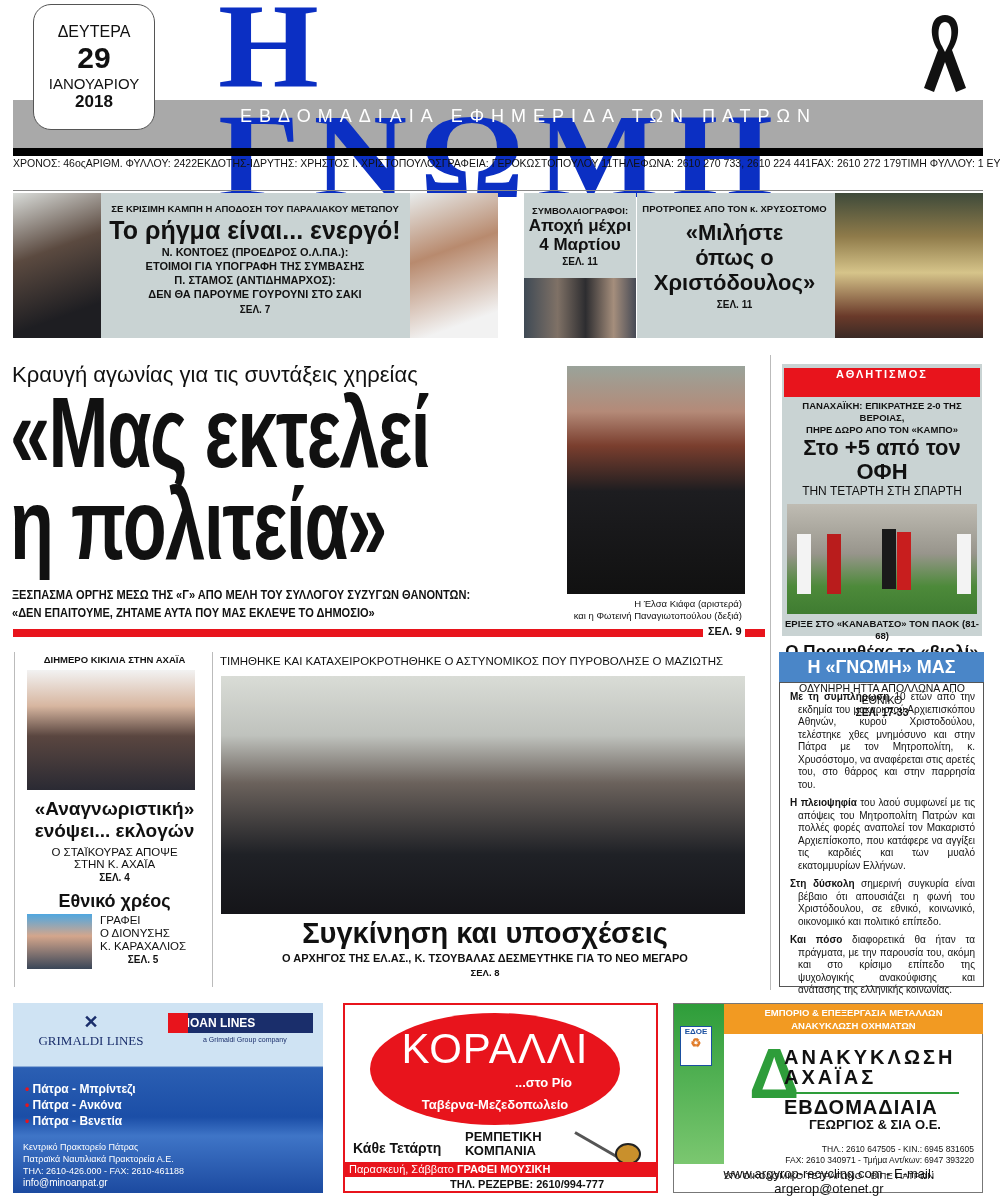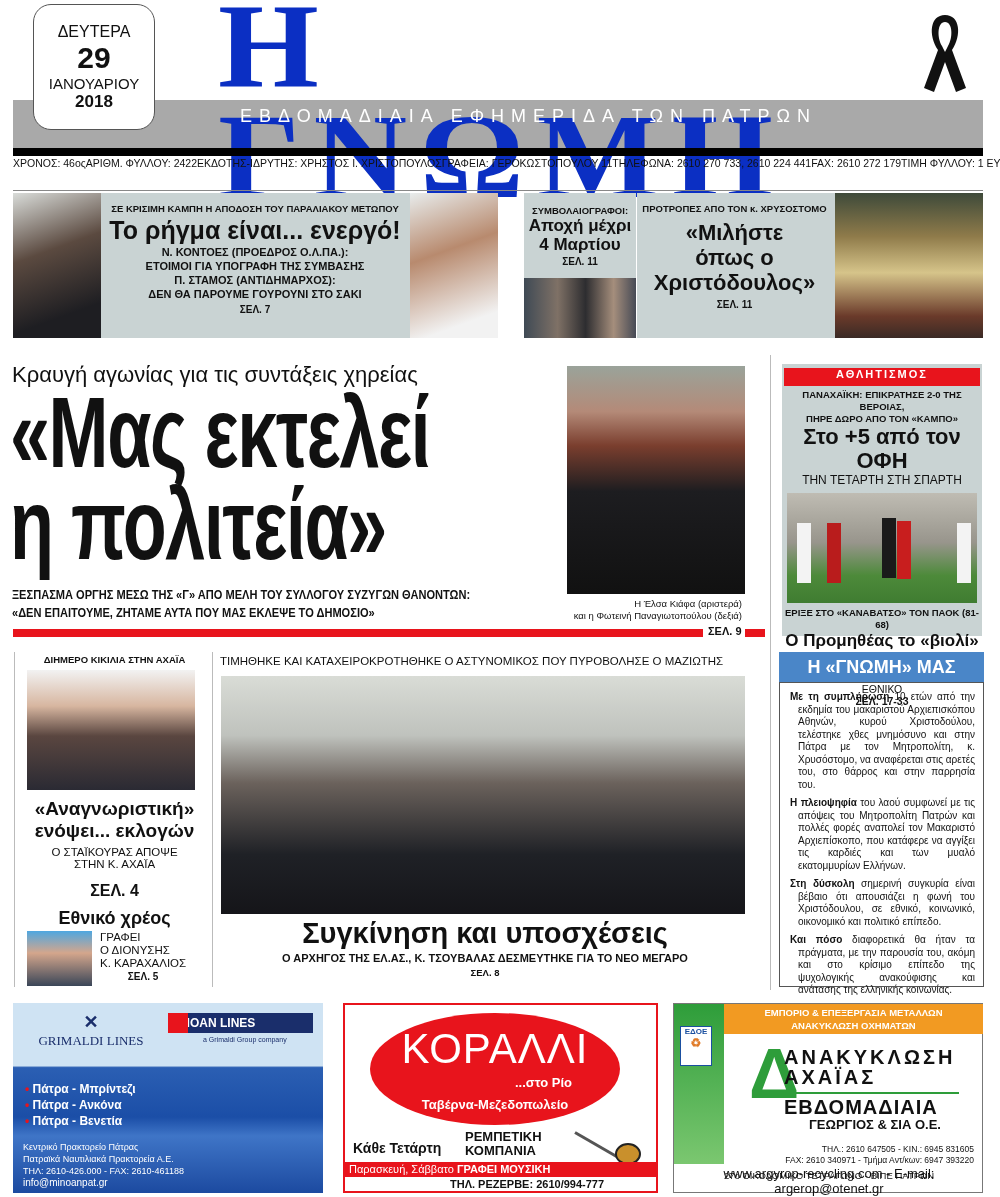--- a/index.html
+++ b/index.html
@@ -23,21 +23,21 @@
   .t-kicker{font-size:9.5px;font-weight:bold;text-align:center}
   .t-bold{font-weight:bold;text-align:center}
   
   .kicker-main{left:12px;top:362px;font-size:22px}
   .mega{left:10px;top:386px;font-family:"Liberation Sans",sans-serif;font-weight:900;font-size:100px;line-height:92px;letter-spacing:-2px;transform:scaleX(.72);transform-origin:left top;white-space:nowrap}
   .sub-main{left:12px;top:586px;font-size:13.5px;font-weight:bold;line-height:18px;transform:scaleX(.82);transform-origin:left;white-space:nowrap}
   .red-bar{height:8px;background:#e8141c}
   .caption{font-size:9.5px;text-align:right;line-height:12px}
   
   .sports{left:782px;top:364px;width:200px;height:272px;background:#c9d3d3}
-  .sports-tag{background:#e8141c;color:#fff;font-weight:bold;font-size:11px;text-align:center;letter-spacing:2px;margin:4px 2px 0;height:18px;line-height:13px}
+  .sports-tag{background:#e8141c;color:#fff;font-weight:bold;font-size:11px;text-align:center;letter-spacing:2px;margin:4px 2px 0;height:29px;line-height:13px}
   .sports .k{font-size:9.5px;font-weight:bold;text-align:center;margin-top:3px;line-height:12px}
   .sports .h{font-size:22px;font-weight:bold;text-align:center;line-height:24px}
   .sports .s{font-size:12px;text-align:center}
   .pitch{margin:6px 5px 0;height:110px;background:linear-gradient(180deg,#bfbcb3 0%,#98958c 45%,#4d8a3a 75%,#3f7c31 100%);position:relative;overflow:hidden}
   
   .gnomi-head{left:779px;top:652px;width:205px;height:30px;background:#4a86c8;color:#fff;font-size:18px;font-weight:bold;text-align:center;line-height:30px}
   .gnomi-body{left:779px;top:682px;width:205px;height:305px;border:1px solid #555;padding:8px 8px 4px 10px;font-size:10px;line-height:12.5px;text-align:justify}
   .gnomi-body p{margin-bottom:6px;text-indent:-8px;padding-left:8px}
   .gnomi-body b{font-weight:bold}
   
@@ -157,21 +157,21 @@
 
 <div class="abs" style="left:14px;top:652px;width:1px;height:335px;background:#bbb"></div>
 <div class="abs" style="left:212px;top:652px;width:1px;height:335px;background:#bbb"></div>
 <div class="abs leftcol">
   <div class="t-kicker" style="font-size:9.5px">ΔΙΗΜΕΡΟ ΚΙΚΙΛΙΑ ΣΤΗΝ ΑΧΑΪΑ</div>
   <div class="photo" style="margin:5px 0 0 5px;width:168px;height:120px;background:linear-gradient(180deg,#f2f2f2 0%,#d7b6a0 30%,#5a4640 55%,#2a2a33 100%)"></div>
   <div class="t-bold" style="font-size:19px;line-height:22px;margin-top:8px">«Αναγνωριστική»</div>
   <div class="t-bold" style="font-size:19px;line-height:22px">ενόψει... εκλογών</div>
   <div style="text-align:center;font-size:11.5px;margin-top:4px">Ο ΣΤΑΪΚΟΥΡΑΣ ΑΠΟΨΕ</div>
   <div style="text-align:center;font-size:11.5px">ΣΤΗΝ Κ. ΑΧΑΪΑ</div>
-  <div class="t-bold" style="font-size:16px;margin-top:12px">ΣΕΛ. 4</div>
+  <div class="t-bold" style="font-size:10px;margin-top:2px">ΣΕΛ. 4</div>
   <div class="t-bold" style="font-size:18px;margin-top:8px">Εθνικό χρέος</div>
   <div style="display:flex;margin-top:2px">
     <div class="photo" style="width:65px;height:55px;margin-left:5px;background:linear-gradient(180deg,#4fa7e0 0%,#d4a68c 40%,#3a4658 100%)"></div>
     <div style="padding-left:8px;font-size:11.5px;line-height:13px">
       <div>ΓΡΑΦΕΙ</div>
       <div>Ο ΔΙΟΝΥΣΗΣ</div>
       <div>Κ. ΚΑΡΑΧΑΛΙΟΣ</div>
       <div style="font-weight:bold;font-size:10px;text-align:center">ΣΕΛ. 5</div>
     </div>
   </div>

